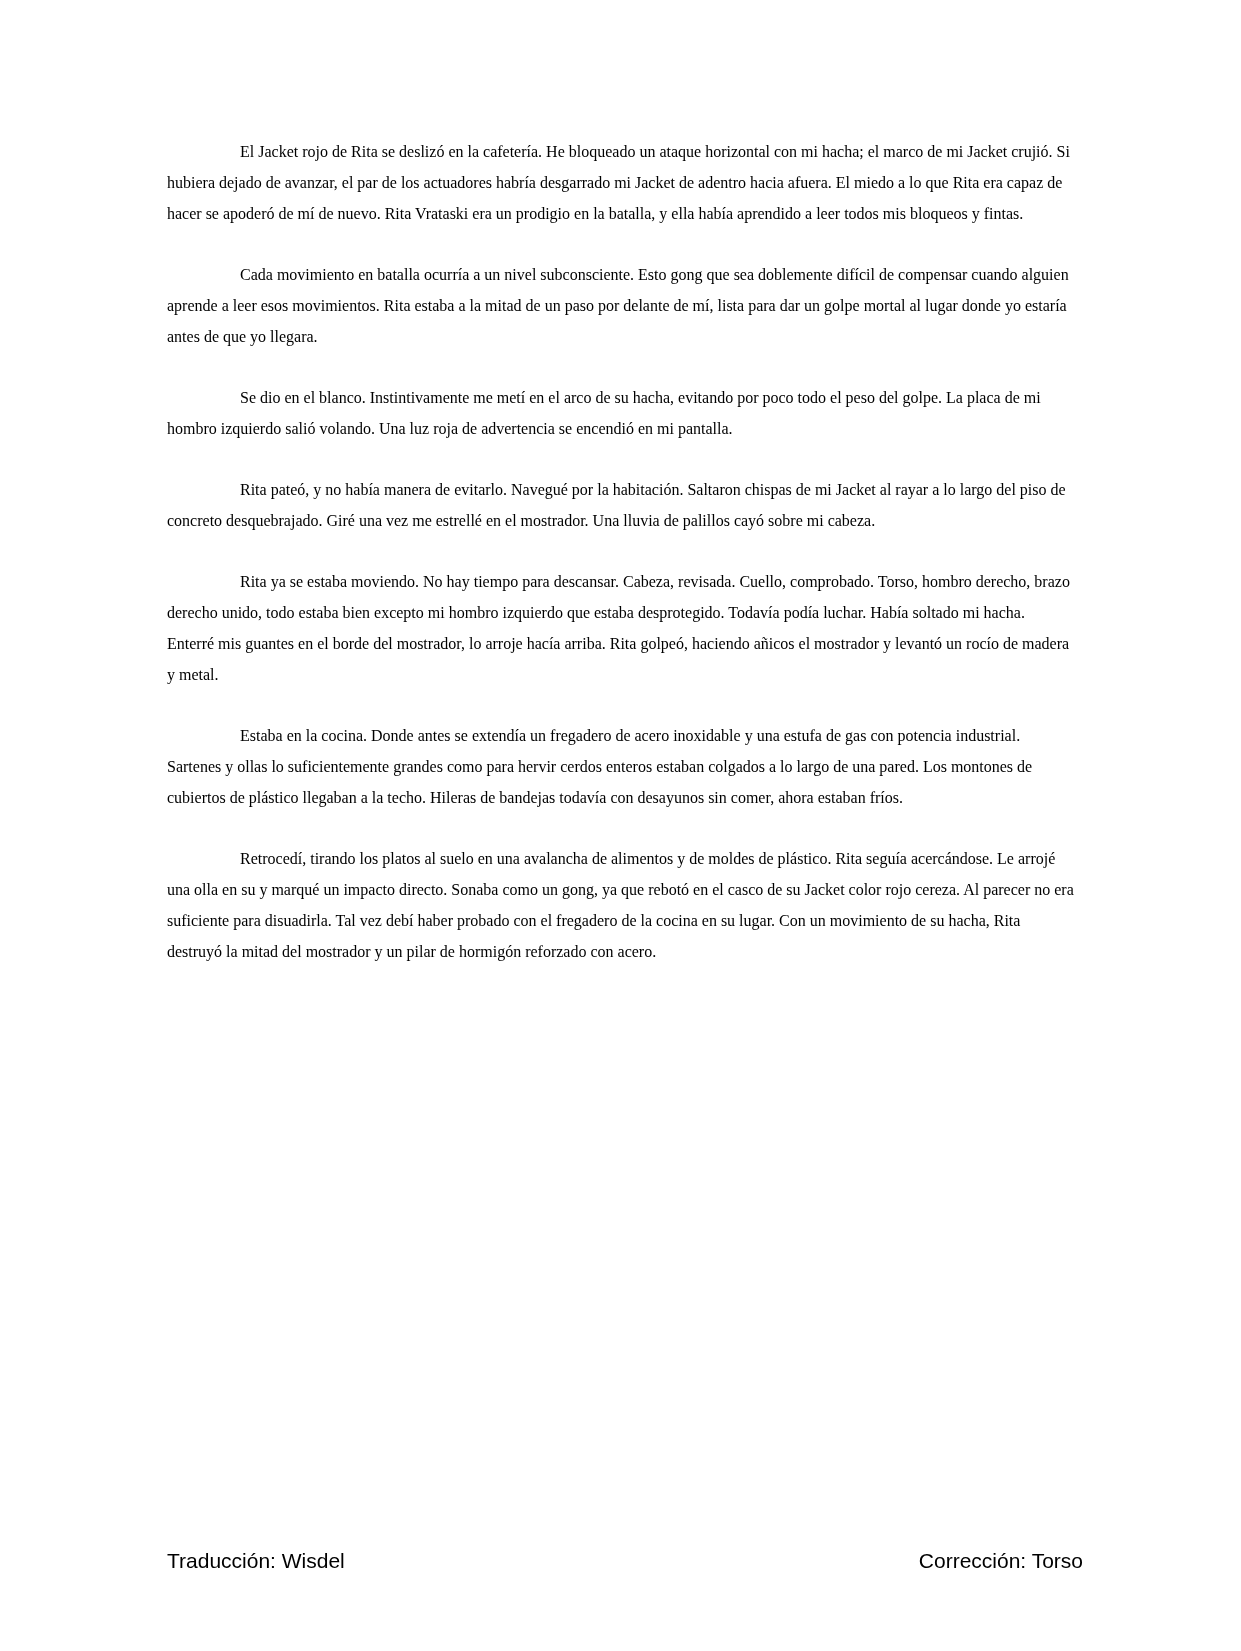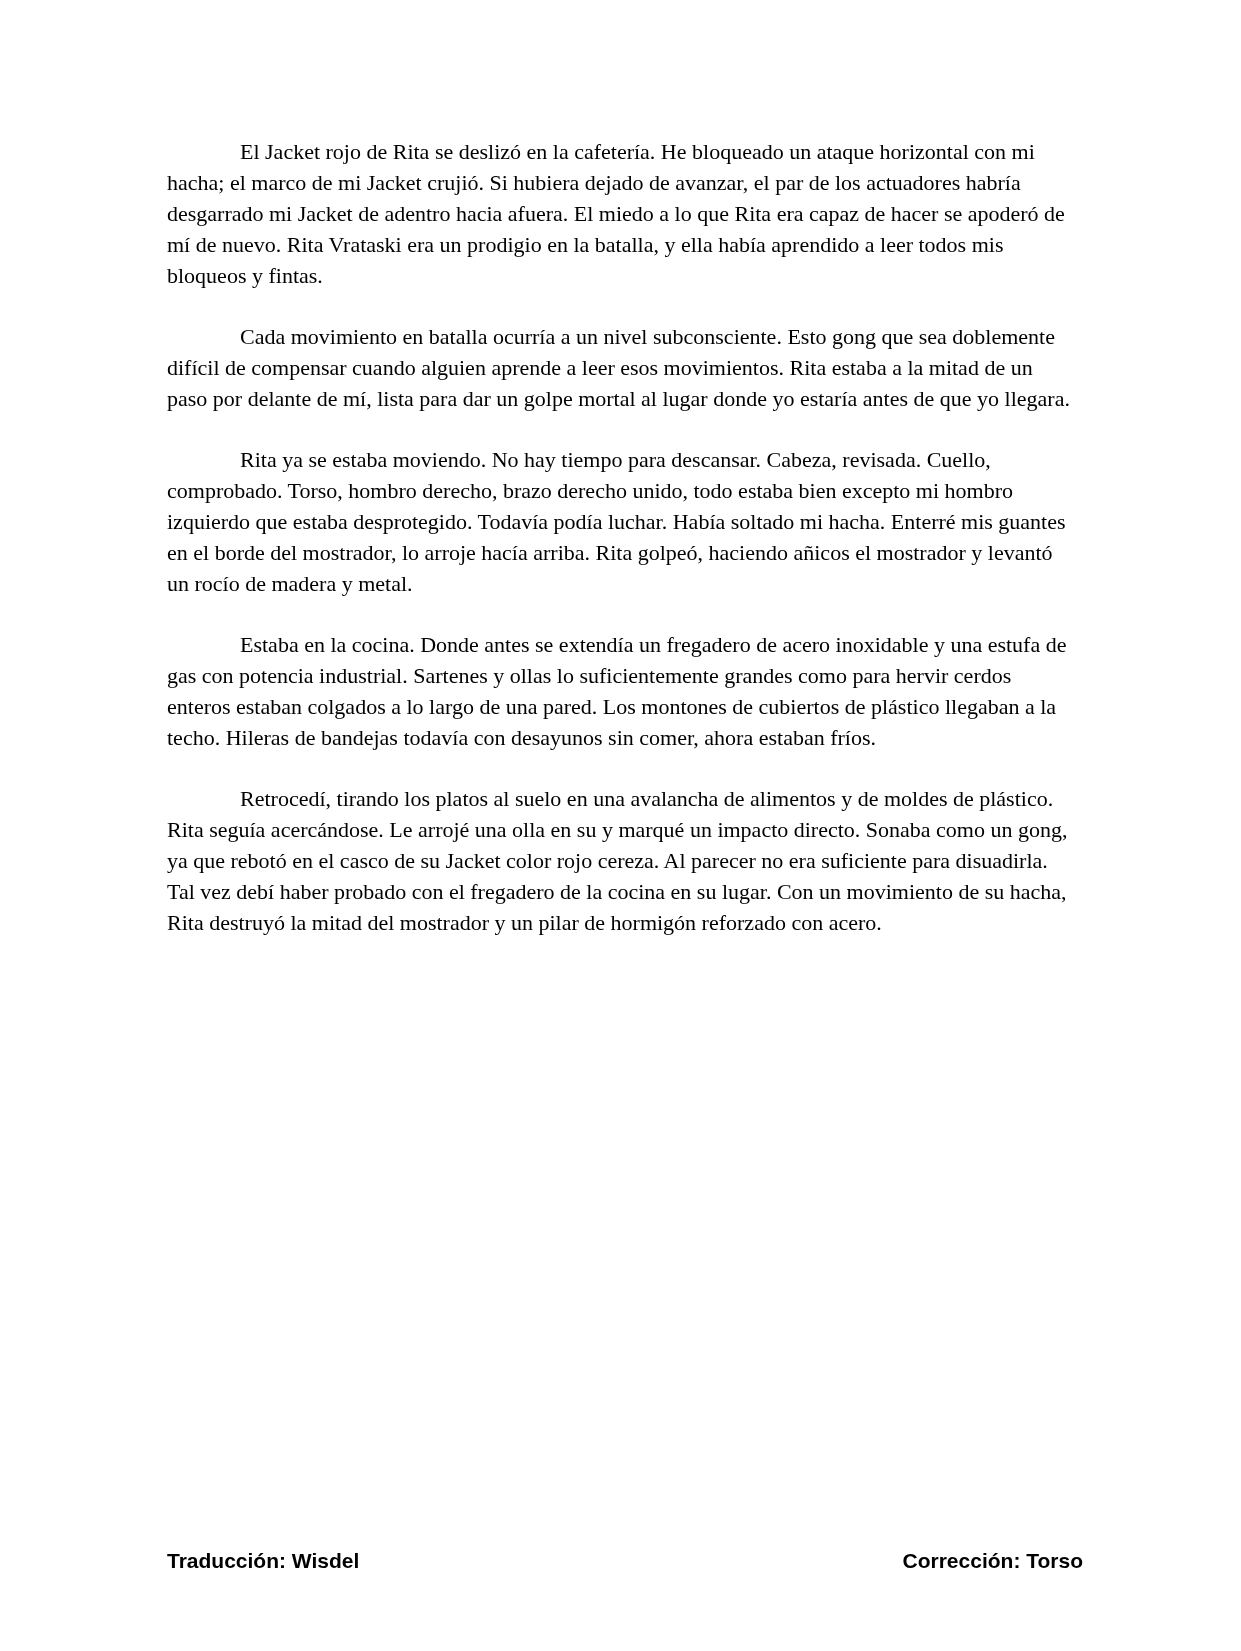--- a/index.html
+++ b/index.html
@@ -14,52 +14,54 @@
     background: #ffffff;
     color: #000000;
     overflow: hidden;
   }
   .content {
     position: absolute;
     left: 167px;
     top: 136px;
     width: 908px;
     font-family: "Liberation Serif", "DejaVu Serif", serif;
-    font-size: 22px;
+    font-size: 16px;
     line-height: 31px;
     text-align: left;
     color: #000000;
   }
   .content p {
     margin: 0 0 30px 0;
     text-indent: 73px;
   }
   .footer {
     position: absolute;
     left: 167px;
     top: 1548px;
     width: 916px;
     display: flex;
     justify-content: space-between;
     align-items: baseline;
     font-family: "Liberation Sans", "DejaVu Sans", sans-serif;
-    font-weight: bold;
+    font-weight: normal;
     font-size: 21px;
     line-height: 26px;
     color: #000000;
   }
 </style>
 </head>
 <body>
 
 <div class="page">
 
   <div class="content">
     <p>El Jacket rojo de Rita se deslizó en la cafetería. He bloqueado un ataque horizontal con mi hacha; el marco de mi Jacket crujió. Si hubiera dejado de avanzar, el par de los actuadores habría desgarrado mi Jacket de adentro hacia afuera. El miedo a lo que Rita era capaz de hacer se apoderó de mí de nuevo. Rita Vrataski era un prodigio en la batalla, y ella había aprendido a leer todos mis bloqueos y fintas.</p>
     <p>Cada movimiento en batalla ocurría a un nivel subconsciente. Esto gong que sea doblemente difícil de compensar cuando alguien aprende a leer esos movimientos. Rita estaba a la mitad de un paso por delante de mí, lista para dar un golpe mortal al lugar donde yo estaría antes de que yo llegara.</p>
+    <p>Se dio en el blanco. Instintivamente me metí en el arco de su hacha, evitando por poco todo el peso del golpe. La placa de mi hombro izquierdo salió volando. Una luz roja de advertencia se encendió en mi pantalla.</p>
+    <p>Rita pateó, y no había manera de evitarlo. Navegué por la habitación. Saltaron chispas de mi Jacket al rayar a lo largo del piso de concreto desquebrajado. Giré una vez me estrellé en el mostrador. Una lluvia de palillos cayó sobre mi cabeza.</p>
     <p>Rita ya se estaba moviendo. No hay tiempo para descansar. Cabeza, revisada. Cuello, comprobado. Torso, hombro derecho, brazo derecho unido, todo estaba bien excepto mi hombro izquierdo que estaba desprotegido. Todavía podía luchar. Había soltado mi hacha. Enterré mis guantes en el borde del mostrador, lo arroje hacía arriba. Rita golpeó, haciendo añicos el mostrador y levantó un rocío de madera y metal.</p>
     <p>Estaba en la cocina. Donde antes se extendía un fregadero de acero inoxidable y una estufa de gas con potencia industrial. Sartenes y ollas lo suficientemente grandes como para hervir cerdos enteros estaban colgados a lo largo de una pared. Los montones de cubiertos de plástico llegaban a la techo. Hileras de bandejas todavía con desayunos sin comer, ahora estaban fríos.</p>
     <p>Retrocedí, tirando los platos al suelo en una avalancha de alimentos y de moldes de plástico. Rita seguía acercándose. Le arrojé una olla en su y marqué un impacto directo. Sonaba como un gong, ya que rebotó en el casco de su Jacket color rojo cereza. Al parecer no era suficiente para disuadirla. Tal vez debí haber probado con el fregadero de la cocina en su lugar. Con un movimiento de su hacha, Rita destruyó la mitad del mostrador y un pilar de hormigón reforzado con acero.</p>
   </div>
 
   <div class="footer">
     <span>Traducción: Wisdel</span>
     <span>Corrección: Torso</span>
   </div>
 

